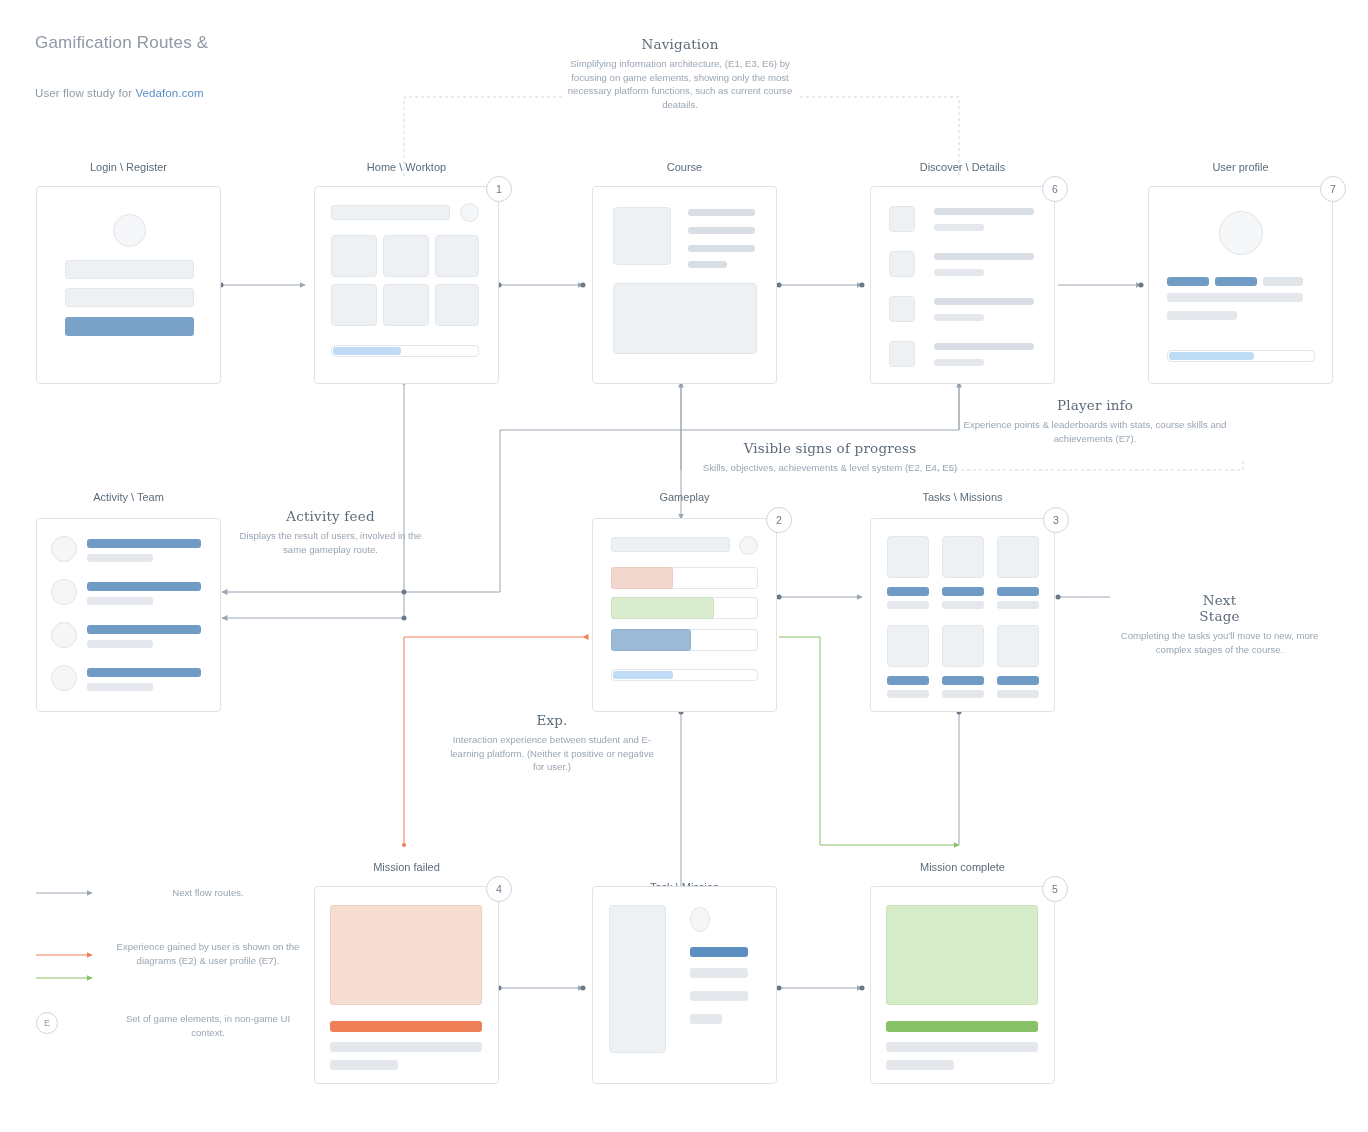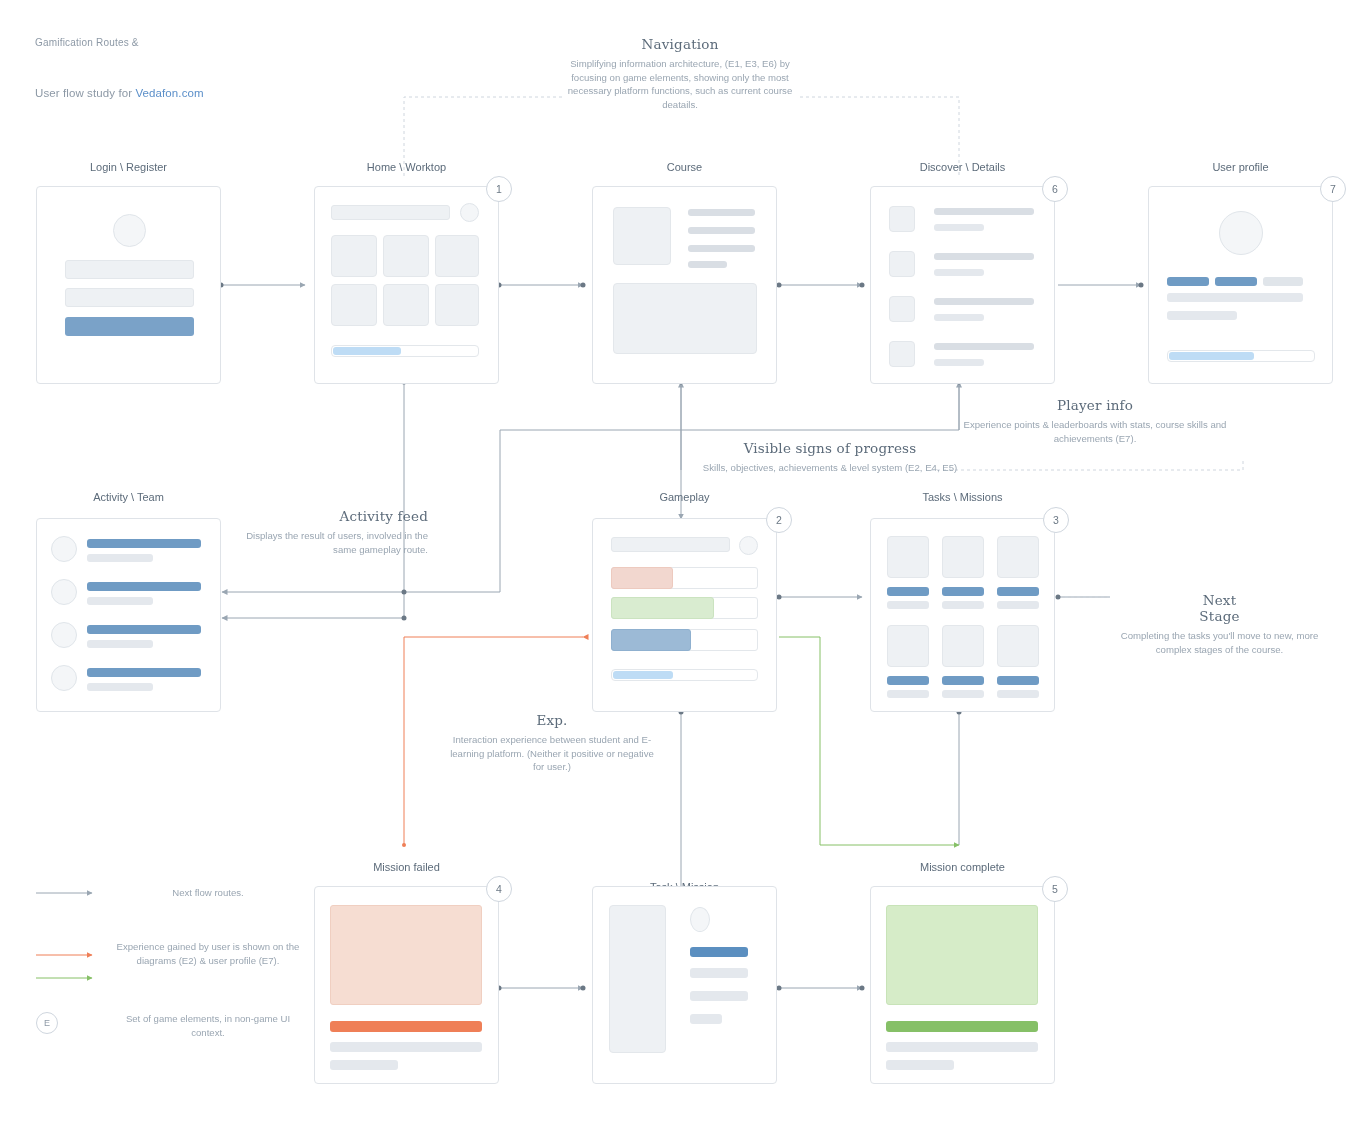--- a/index.html
+++ b/index.html
@@ -19,21 +19,21 @@
     position: absolute; left: 0; top: 0;
     width: 1368px; height: 1132px;
     pointer-events: none;
   }
 
   
   .doc-title {
     position: absolute;
     left: 35px; top: 32px;
     width: 320px;
-    font-size: 10px;
+    font-size: 17px;
     line-height: 21px;
     color: #8d99a6;
     letter-spacing: .2px;
   }
   .doc-sub {
     position: absolute;
     left: 35px; top: 87px;
     font-size: 11.5px;
     color: #8d99a6;
     letter-spacing: .1px;
@@ -296,21 +296,21 @@
   <div class="note" style="left:950px; top:397px; width:290px;">
     <div class="note-title">Player info</div>
     <div class="note-body">Experience points &amp; leaderboards with stats, course skills and achievements (E7).</div>
   </div>
 
   <div class="note" style="left:700px; top:440px; width:260px;">
     <div class="note-title">Visible signs of progress</div>
     <div class="note-body">Skills, objectives, achievements &amp; level system (E2, E4, E5)</div>
   </div>
 
-  <div class="note" style="left:233px; top:508px; width:195px;text-align:right;">
+  <div class="note" style="left:233px; top:508px; width:195px;">
     <div class="note-title">Activity feed</div>
     <div class="note-body">Displays the result of users, involved in the same gameplay route.</div>
   </div>
 
   <div class="note" style="left:1112px; top:592px; width:215px;">
     <div class="note-title" style="margin-bottom:0;">Next</div>
     <div class="note-title">Stage</div>
     <div class="note-body">Completing the tasks you'll move to new, more complex stages of the course.</div>
   </div>
 

